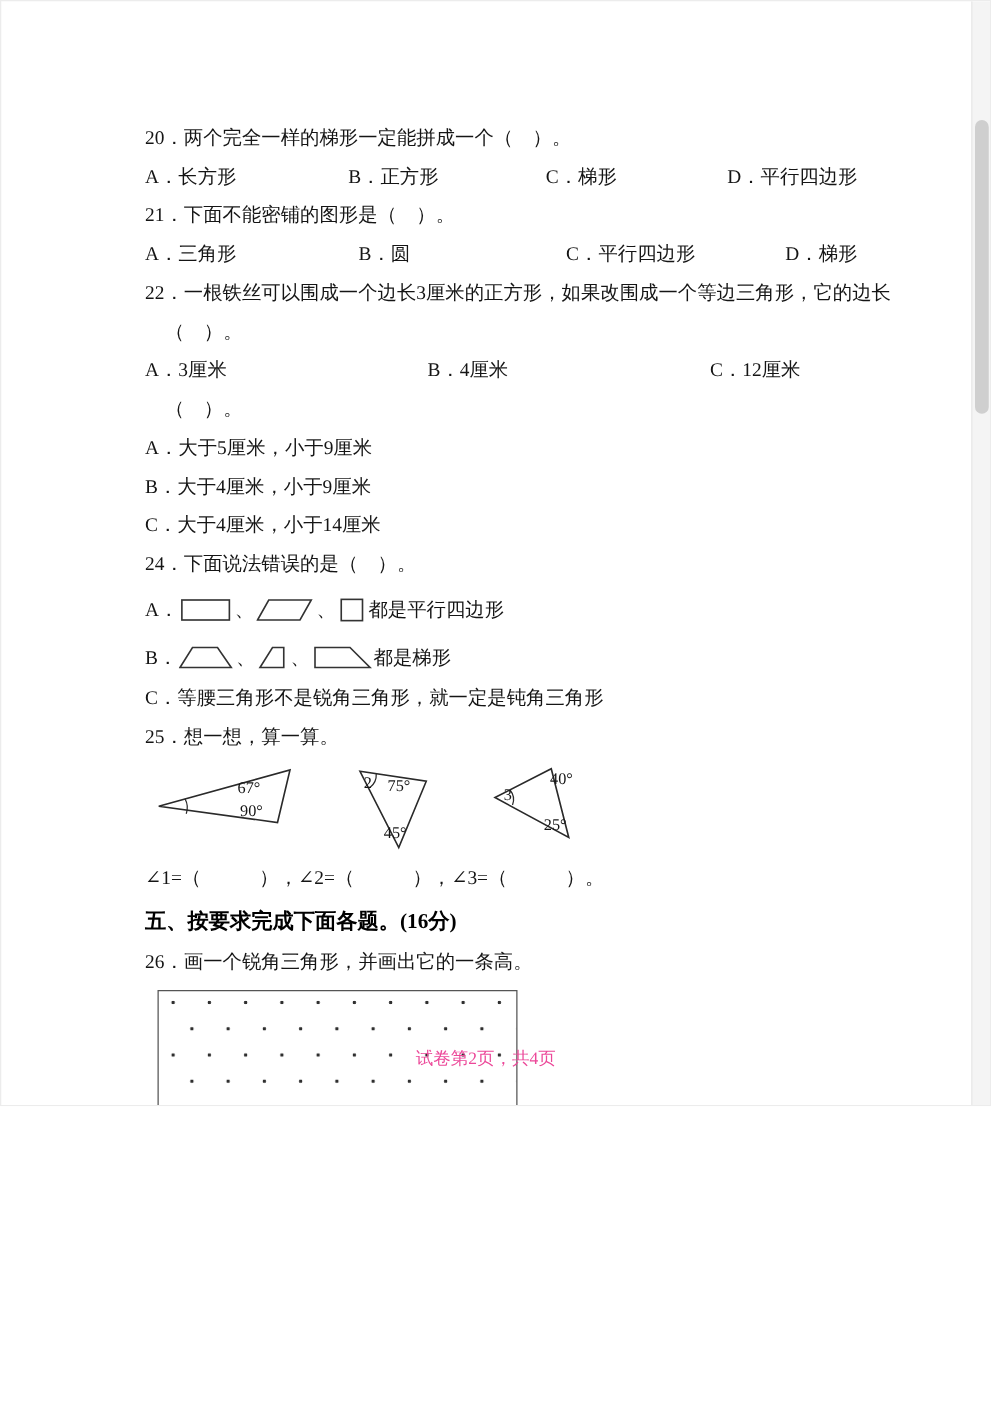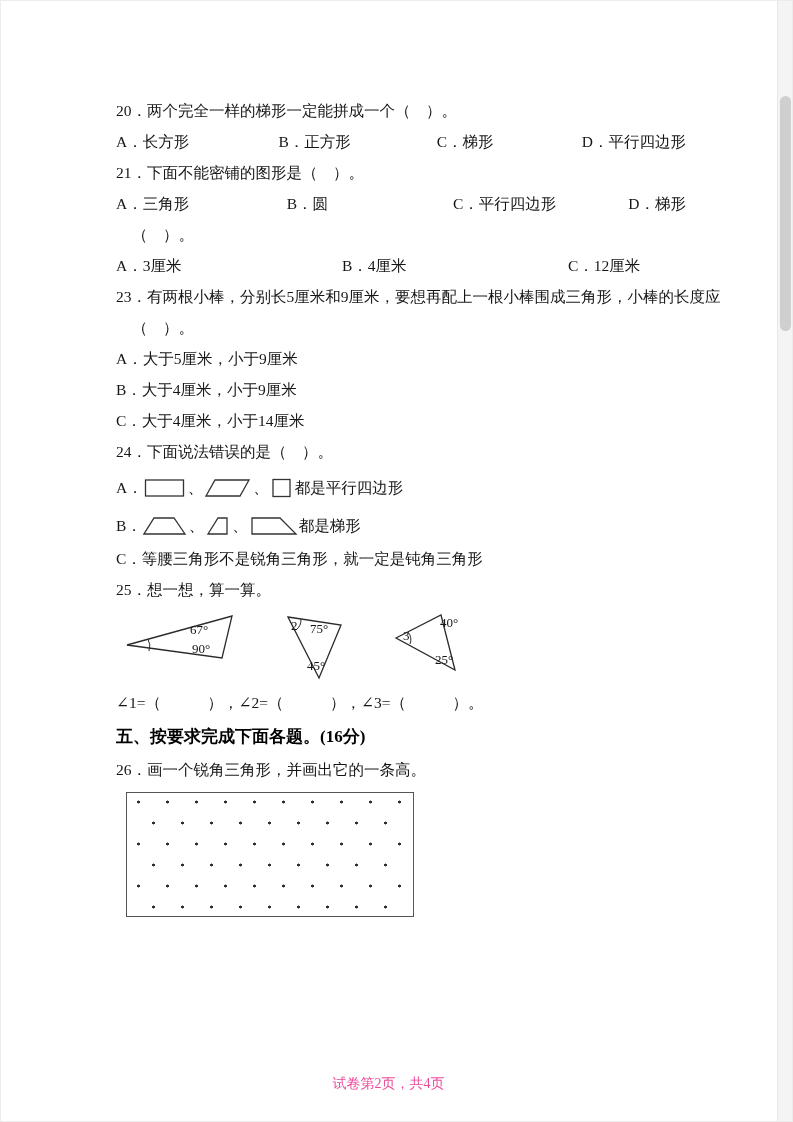--- a/index.html
+++ b/index.html
@@ -1,20 +1,20 @@
 <!DOCTYPE html>
 <html><head>
 <meta charset="utf-8">
 <style>
   * { box-sizing: border-box; }
   html, body { margin: 0; padding: 0; background: #ffffff; }
   .page {
     position: relative;
     width: 793px;
-    height: 1122px;
+    height: 885px;
     background: #ffffff;
     font-family: "Liberation Serif", "DejaVu Serif", serif;
     color: #151515;
     font-size: 15.5px;
     overflow: hidden;
     border: 1px solid #ececec;
   }
   .content {
     position: absolute;
     left: 115px;
@@ -118,28 +118,28 @@
     </div>
 
     <div class="line">21．下面不能密铺的图形是（　）。</div>
     <div class="line opts">
       <span class="w140">A．三角形</span>
       <span class="w135">B．圆</span>
       <span class="w145">C．平行四边形</span>
       <span>D．梯形</span>
     </div>
 
+    <div class="line">22．一根铁丝可以围成一个边长3厘米的正方形，如果改围成一个等边三角形，它的边长</div>
     <div class="line indent">（　）。</div>
     <div class="line opts">
       <span class="w185">A．3厘米</span>
       <span class="w185">B．4厘米</span>
       <span>C．12厘米</span>
     </div>
 
-    <div class="line">23．有两根小棒，分别长5厘米和9厘米，要想再配上一根小棒围成三角形，小棒的长度应</div>
     <div class="line indent">（　）。</div>
     <div class="line">A．大于5厘米，小于9厘米</div>
     <div class="line">B．大于4厘米，小于9厘米</div>
     <div class="line">C．大于4厘米，小于14厘米</div>
 
     <div class="line">24．下面说法错误的是（　）。</div>
 
     <div class="shape-line">
       <span>A．</span>
       <svg width="42" height="22">

